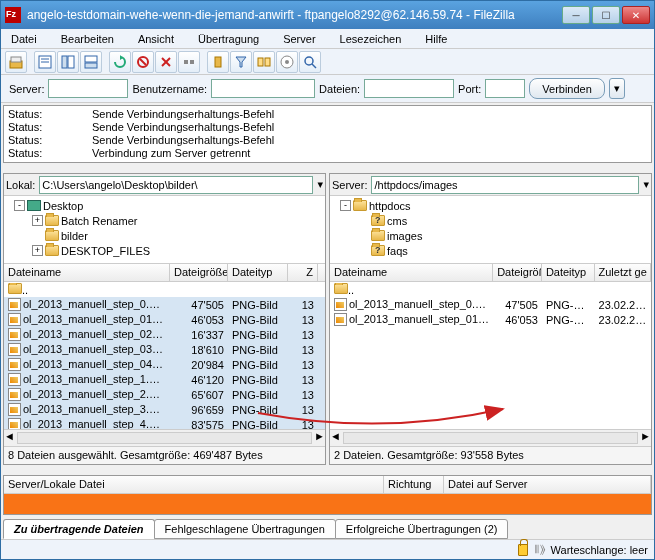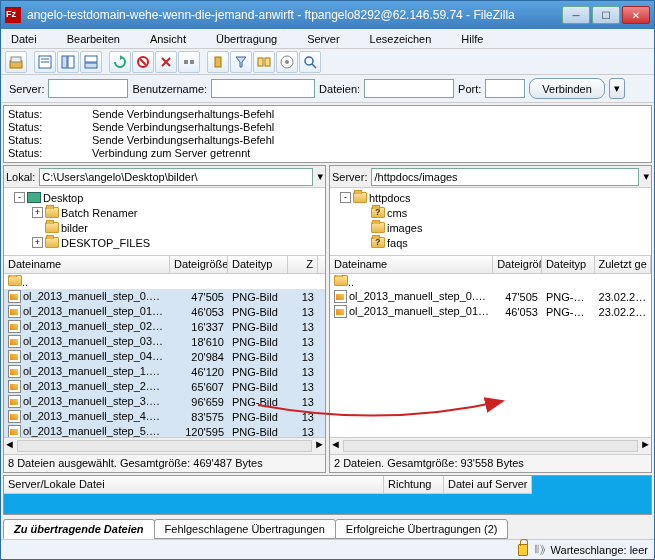--- a/index.html
+++ b/index.html
@@ -5,34 +5,34 @@
 * { box-sizing: border-box; margin: 0; padding: 0; font-family: Tahoma, sans-serif; font-size: 11px; }
 body { background: #fff; width: 655px; height: 560px; overflow: hidden; }
 .window { width: 655px; height: 560px; border: 1px solid #2e6da4; background: #f0f0f0; display: flex; flex-direction: column; }
 .titlebar { height: 28px; background: linear-gradient(#5aa3e0, #3e7fbf); display: flex; align-items: center; padding: 0 4px; color: #fff; }
 .titlebar .ticon { width: 16px; height: 16px; background: #b00; margin-right: 6px; position: relative; }
 .titlebar .ticon::before { content: "Fz"; color: #fff; font-size: 9px; position: absolute; left: 1px; top: 2px; font-weight: bold; }
 .titlebar .title { flex: 1; font-size: 12px; white-space: nowrap; overflow: hidden; text-overflow: ellipsis; }
 .winbtns { display: flex; gap: 2px; }
 .winbtn { width: 28px; height: 18px; background: linear-gradient(#dbe9f7,#b6d0e8); border: 1px solid #6a8; border-radius: 2px; display: flex; align-items: center; justify-content: center; font-size: 10px; color: #333; }
 .winbtn.close { background: linear-gradient(#e88,#c33); color: #fff; border-color: #a22; }
-.menubar { height: 20px; background: #eef3fa; display: flex; align-items: center; padding: 0 4px; gap: 18px; border-bottom: 1px solid #ccc; }
+.menubar { height: 20px; background: #eef3fa; display: flex; align-items: center; padding: 0 4px; gap: 12px; border-bottom: 1px solid #ccc; }
 .menubar span { padding: 2px 6px; cursor: default; }
 .toolbar { height: 26px; background: #eef3fa; display: flex; align-items: center; padding: 2px 4px; gap: 1px; border-bottom: 1px solid #ccc; }
 .tbtn { width: 22px; height: 22px; border: 1px solid #bcd; background: linear-gradient(#fff,#e4eef8); border-radius: 2px; display: flex; align-items: center; justify-content: center; }
 .tsep { width: 5px; }
 .quickconnect { height: 28px; background: #eef3fa; display: flex; align-items: center; padding: 4px 8px; gap: 4px; border-bottom: 1px solid #ccc; }
 .quickconnect label { color: #000; }
 .qinput { height: 19px; border: 1px solid #7a9; background: #fff; padding: 0 2px; }
 .qbtn { height: 21px; padding: 0 12px; background: linear-gradient(#fefefe,#e0e8f0); border: 1px solid #7a9db8; border-radius: 8px; }
 .qdrop { width: 16px; height: 21px; background: linear-gradient(#fefefe,#e0e8f0); border: 1px solid #7a9db8; border-radius: 3px; display: flex; align-items: center; justify-content: center; }
 .log { height: 58px; background: #fff; border: 1px solid #999; margin: 2px; overflow: hidden; padding: 2px 4px; line-height: 13px; }
 .log div { display: flex; }
 .log .lbl { width: 84px; }
-.panes { flex: 1; display: flex; margin: 0 2px; gap: 3px; min-height: 0; position: relative; }
+.panes { flex: 1; display: flex; margin: 8px 2px; gap: 3px; min-height: 0; position: relative; }
 .pane { flex: 1; display: flex; flex-direction: column; border: 1px solid #999; background: #fff; min-width: 0; }
 .pathrow { height: 22px; display: flex; align-items: center; border-bottom: 1px solid #ccc; background: #f0f0f0; padding: 0 2px; gap: 4px; }
 .pathrow label { }
 .pathinput { flex: 1; height: 18px; border: 1px solid #7a9; background: #fff; padding: 0 2px; }
 .tree { height: 68px; background: #fff; overflow: auto; border-bottom: 1px solid #ccc; padding: 2px; }
 .treenode { display: flex; align-items: center; height: 15px; gap: 2px; white-space: nowrap; }
 .expander { width: 11px; height: 11px; border: 1px solid #888; display: inline-flex; align-items: center; justify-content: center; font-size: 9px; line-height: 1; background: #fff; }
 .folder-icon { width: 14px; height: 11px; background: linear-gradient(#fde29a,#e8b84a); border: 1px solid #c99a2e; border-radius: 1px; display: inline-block; position: relative; }
 .folder-icon::before { content: ""; position: absolute; top: -3px; left: 0; width: 6px; height: 3px; background: #e8b84a; border: 1px solid #c99a2e; border-bottom: none; }
 .folder-icon.q::after { content: "?"; position: absolute; left: 3px; top: -1px; font-size: 9px; color: #333; font-weight: bold; }
@@ -41,21 +41,21 @@
 .listhdr .col { border-right: 1px solid #ccc; padding: 2px 4px; overflow: hidden; white-space: nowrap; }
 .filelist { flex: 1; overflow: auto; background: #fff; }
 .frow { display: flex; height: 15px; align-items: center; }
 .frow.sel { background: #d6e5f3; }
 .frow .cell { padding: 0 4px; overflow: hidden; white-space: nowrap; text-overflow: ellipsis; }
 .file-icon { width: 13px; height: 13px; display: inline-block; background: #fff; border: 1px solid #888; margin-right: 2px; vertical-align: middle; position: relative; }
 .file-icon.png::after { content: ""; position: absolute; left: 1px; top: 3px; width: 8px; height: 6px; background: linear-gradient(45deg,#e80,#ec6); }
 .sbar { height: 17px; background: #f0f0f0; border-top: 1px solid #ccc; display: flex; }
 .sbar .track { flex: 1; margin: 2px; background: #e8e8e8; border: 1px solid #ccc; position: relative; }
 .statline { height: 18px; border-top: 1px solid #ccc; padding: 2px 4px; background: #f5f5f5; }
-.queue { height: 40px; margin: 2px; border: 1px solid #999; background: #0ea5e9; display: flex; flex-direction: row; }
+.queue { height: 40px; margin: 2px; border: 1px solid #999; background: #f97316; display: flex; flex-direction: column; }
 .queue .qhdr { height: 18px; background: linear-gradient(#fdfdfd,#ececec); display: flex; border-bottom: 1px solid #ccc; }
 .queue .qhdr .col { border-right: 1px solid #ccc; padding: 2px 4px; }
 .tabs { height: 22px; display: flex; align-items: flex-end; padding: 0 2px; background: #f0f0f0; }
 .tab { padding: 3px 10px; border: 1px solid #999; background: #fdfdfd; margin-right: -1px; border-top-left-radius: 3px; border-top-right-radius: 3px; }
 .tab.active { background: #fff; font-weight: bold; border-bottom: 1px solid #fff; font-style: italic; }
 .bottombar { height: 20px; border-top: 1px solid #ccc; display: flex; align-items: center; justify-content: flex-end; padding: 0 6px; gap: 6px; background: #eef3fa; }
 .lock-icon { width: 10px; height: 12px; border: 1px solid #a70; border-radius: 1px; background: #fc3; display: inline-block; position: relative; }
 .lock-icon::before { content: ""; position: absolute; top: -6px; left: 1px; width: 6px; height: 6px; border: 1px solid #a70; border-bottom: none; border-radius: 3px 3px 0 0; }
 .arrow-annotation { position: absolute; pointer-events: none; }
 .cL0 { width: 166px; } .cL1 { width: 58px; text-align: right; } .cL2 { width: 60px; } .cL3 { width: 30px; text-align: right; }

